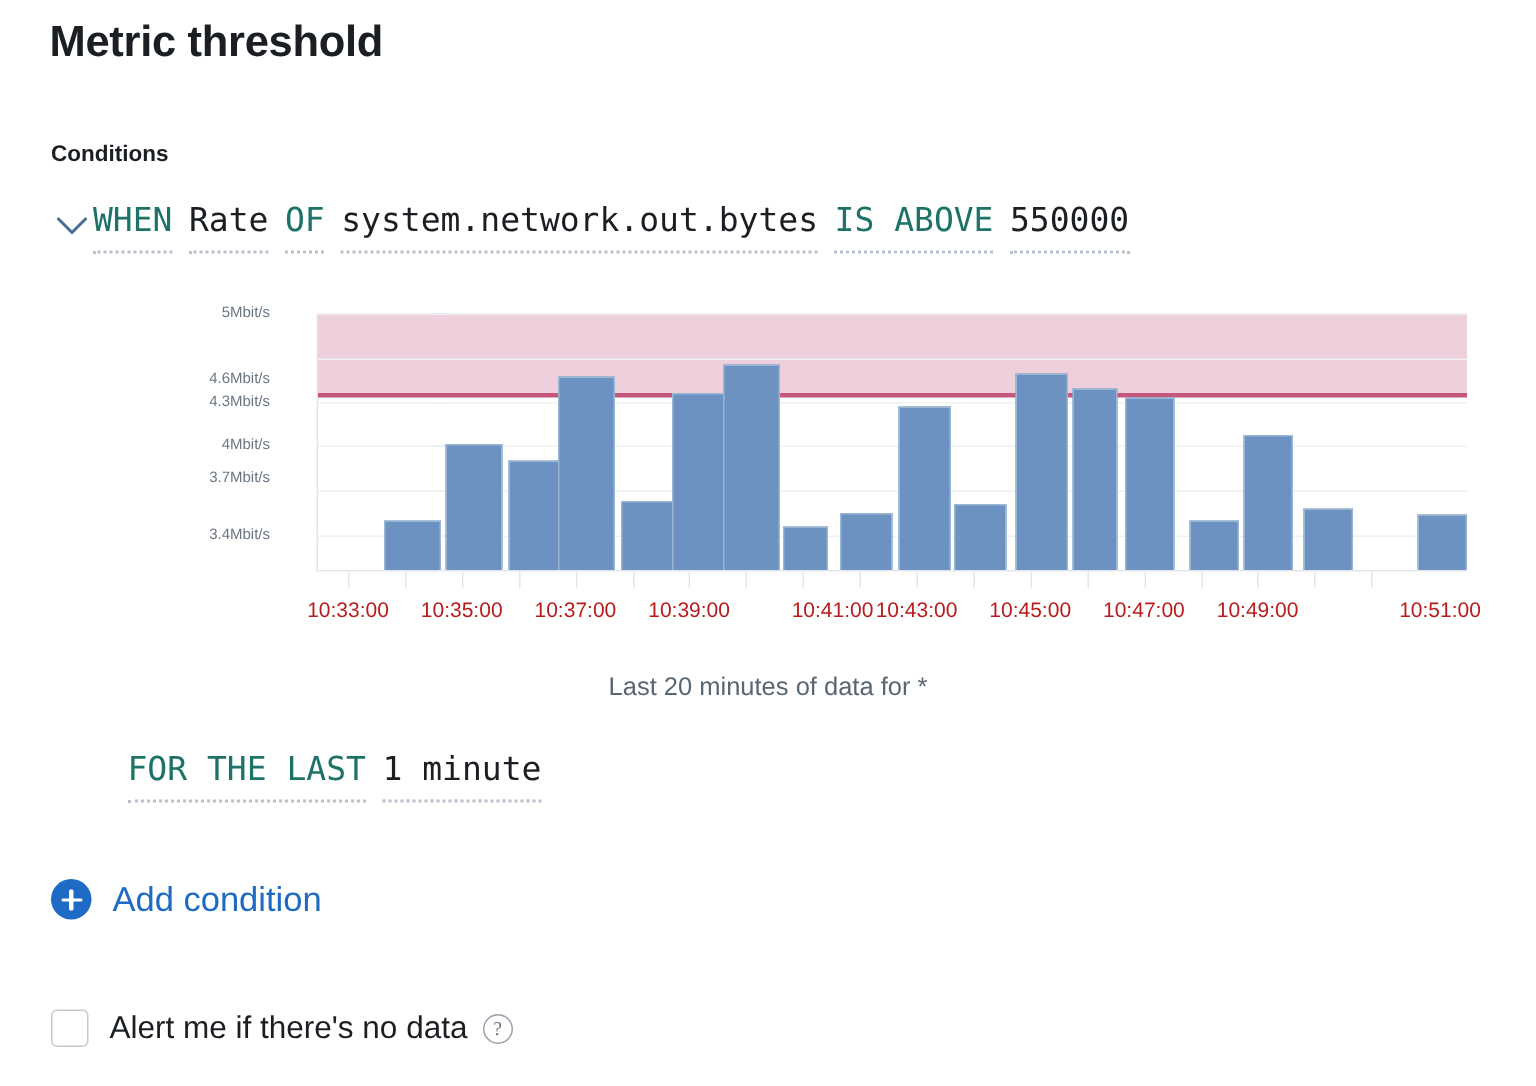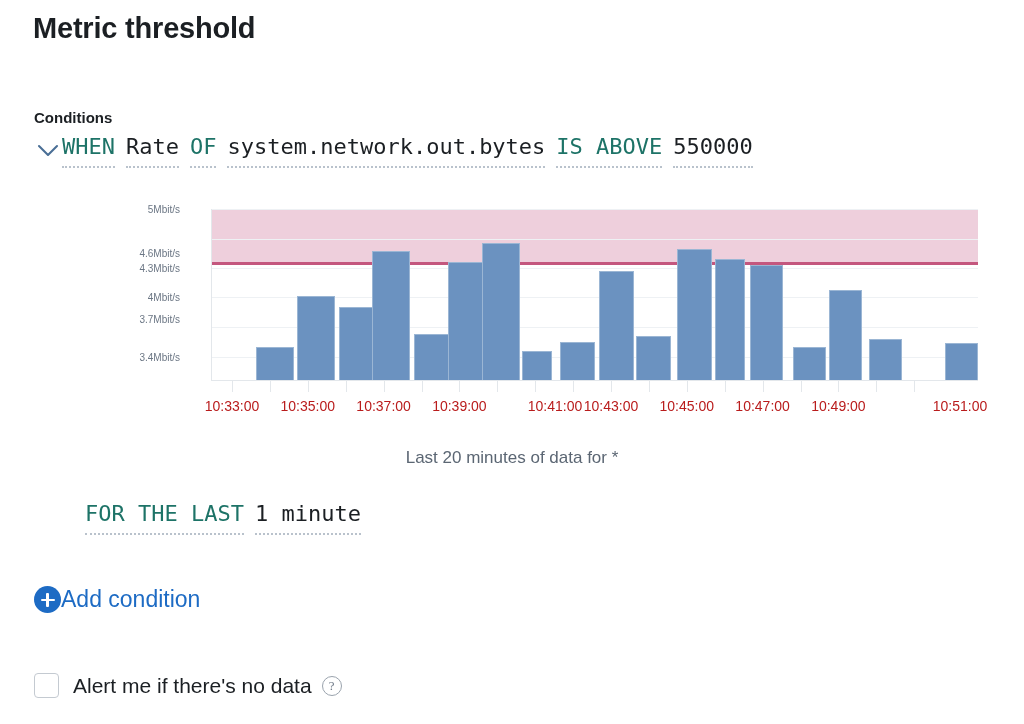--- a/index.html
+++ b/index.html
@@ -25,21 +25,20 @@
     letter-spacing: -0.2px;
   }
 
   #conditions-label {
     position: absolute;
     left: 34px;
     top: 94px;
     font-size: 15px;
     font-weight: bold;
     color: #1b1f23;
-    margin-top: 15px;
   }
 
   
   #condition-row {
     position: absolute;
     left: 34px;
     top: 133px;
     display: flex;
     align-items: baseline;
     height: 36px;
@@ -212,20 +211,21 @@
     background: #ffffff;
     border-radius: 1px;
   }
   #plus-icon::before {
     left: 6.5px; top: 12.5px; width: 14px; height: 2.6px;
   }
   #plus-icon::after {
     top: 6.5px; left: 12.2px; height: 14px; width: 2.6px;
   }
   #add-condition-label {
+    margin-left: 14px;
     font-size: 23px;
     color: #1d6bc4;
   }
 
   
   #no-data-row {
     position: absolute;
     left: 34px;
     top: 673px;
     display: flex;

